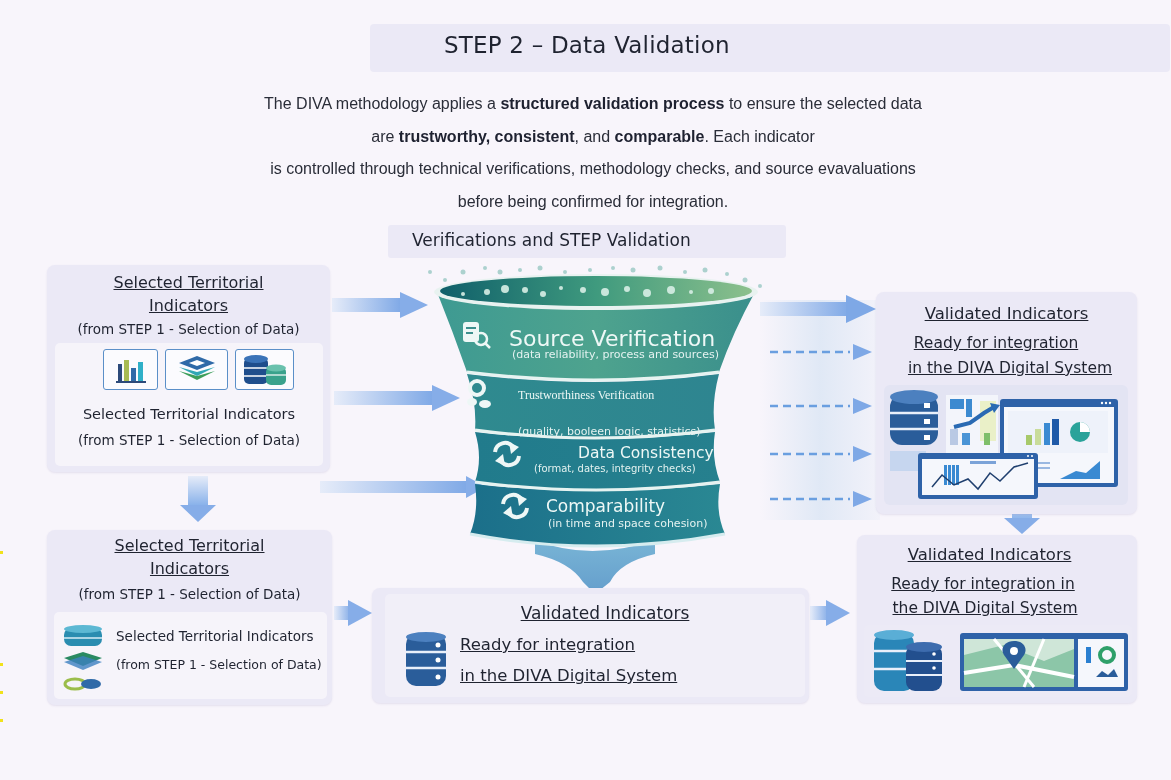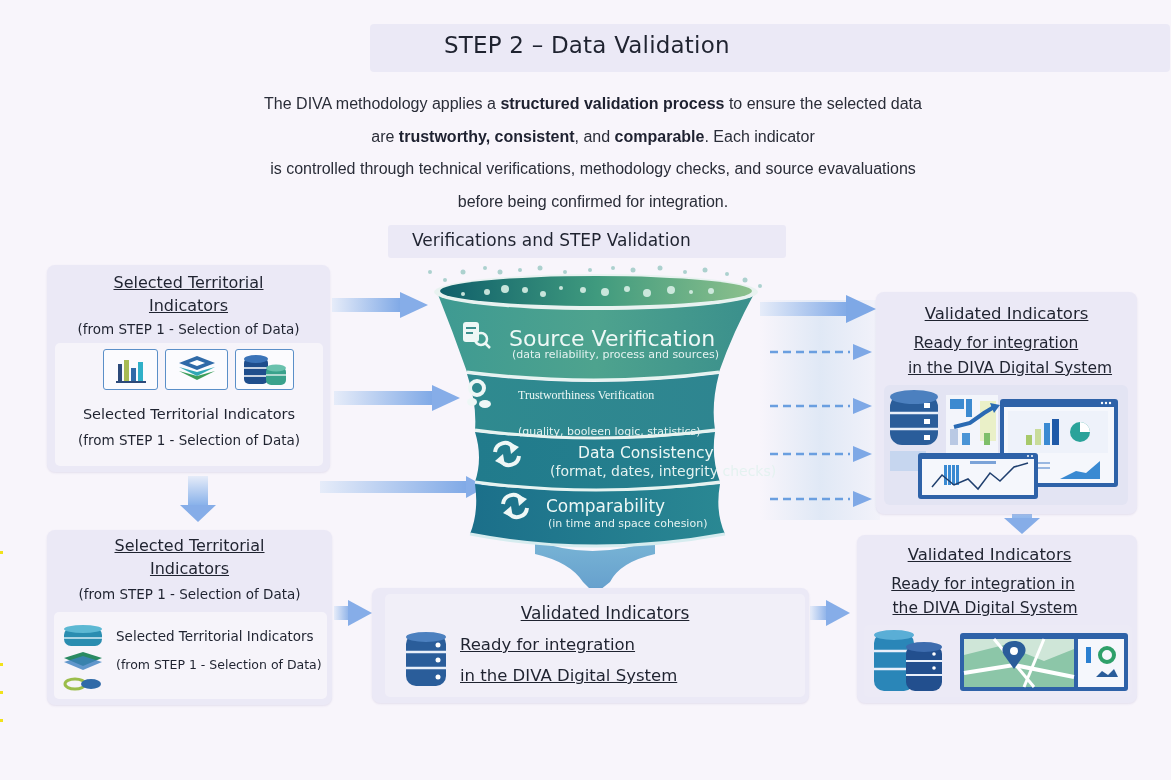--- a/index.html
+++ b/index.html
@@ -306,21 +306,21 @@
     <path d="M26,14 A10,10 0 0 1 8,19" stroke="#eef7f6" stroke-width="4" fill="none"></path>
     <polygon points="12,24 2,19 10,12" fill="#eef7f6"></polygon>
   </g>
 </svg>
 
 <div class="abs band-title" style="left:509px;top:326px;font-size:22px;">Source Verification</div>
 <div class="abs band-sub" style="left:512px;top:348px;">(data reliability, process and sources)</div>
 <div class="abs band-title" style="left:518px;top:388px;font-size:12px;font-family:Liberation Serif, serif;">Trustworthiness Verification</div>
 <div class="abs band-sub" style="left:518px;top:405px;margin-top:20px;">(quality, booleen logic, statistics)</div>
 <div class="abs band-title" style="left:534px;top:444px;font-size:15.5px;margin-left:44px;">Data Consistency</div>
-<div class="abs band-sub" style="left:550px;top:463px;font-size:14px;">(format, dates, integrity checks)</div>
+<div class="abs band-sub" style="left:534px;top:463px;font-size:10px;">(format, dates, integrity checks)</div>
 <div class="abs band-title" style="left:546px;top:496px;font-size:17px;">Comparability</div>
 <div class="abs band-sub" style="left:548px;top:517px;font-size:11px;text-align:center;">(in time and space cohesion)</div>
 
 <div class="abs card" style="left:876px;top:292px;width:261px;height:222px;"></div>
 <div class="abs card-h" style="left:876px;top:302px;width:261px;font-size:16.5px;">Validated Indicators</div>
 <div class="abs card-h" style="left:876px;top:332px;width:240px;font-size:15.5px;">Ready for integration</div>
 <div class="abs card-h" style="left:876px;top:357px;width:268px;font-size:15.5px;">in the DIVA Digital System</div>
 
 <svg class="abs" style="left:880px;top:385px;" width="252" height="120" viewBox="0 0 252 120">
   <rect x="4" y="0" width="244" height="120" rx="6" fill="#e3e4f3"></rect>

